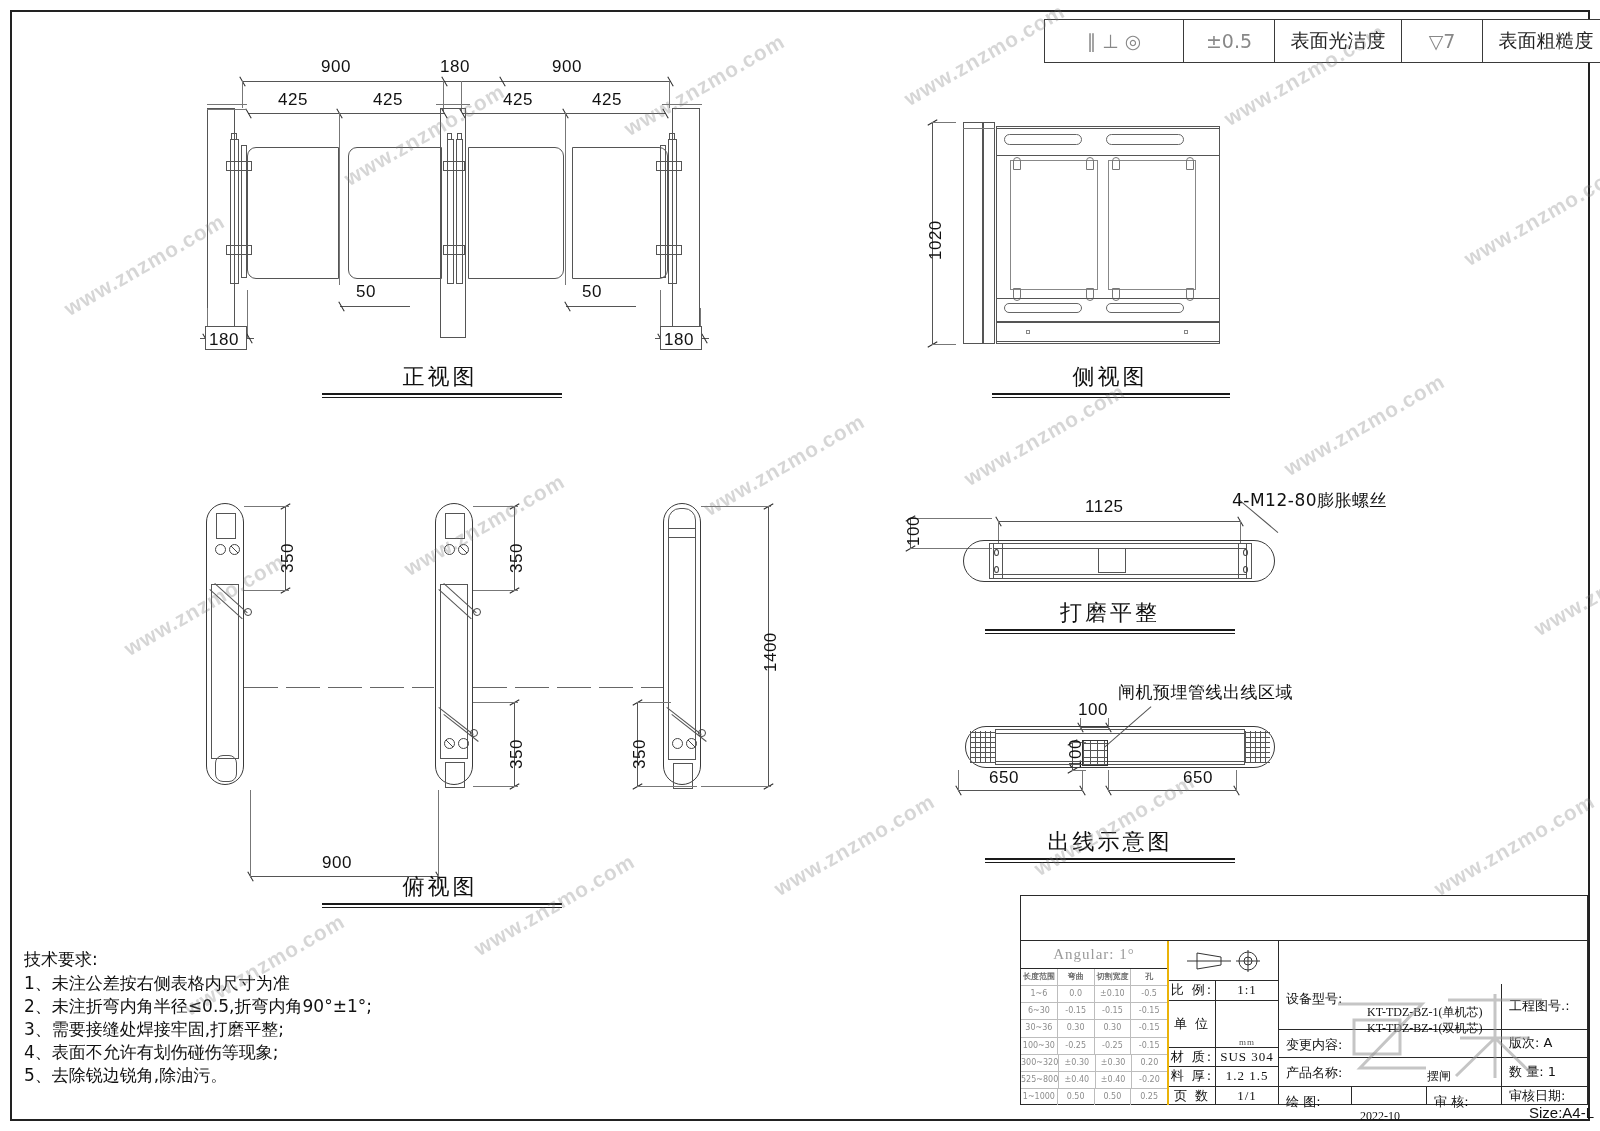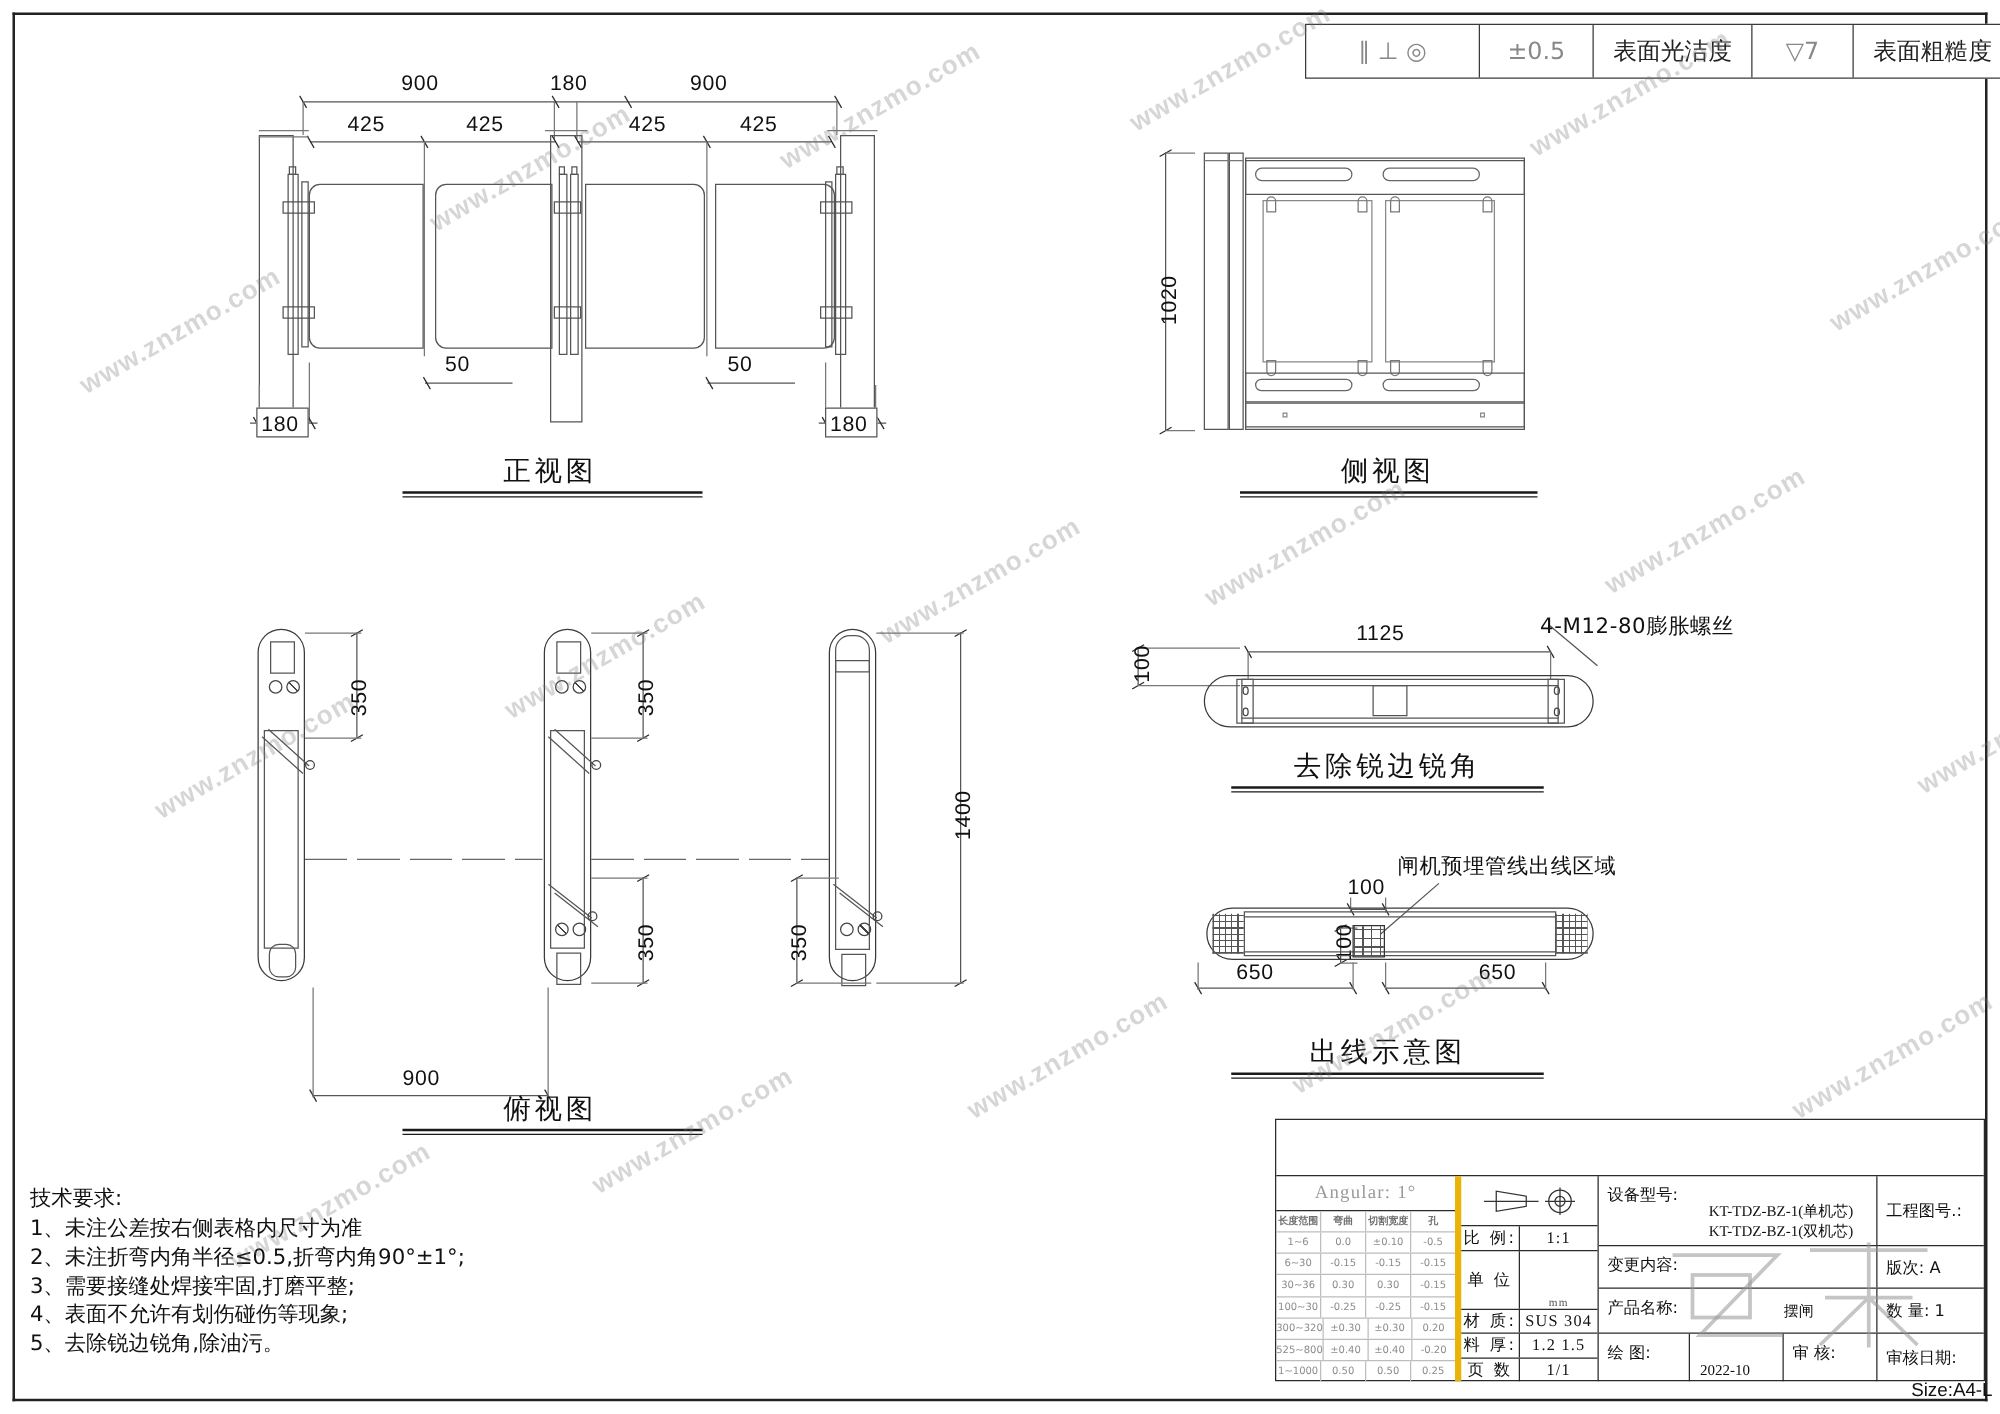--- a/index.html
+++ b/index.html
@@ -48,21 +48,21 @@
   #tech li{list-style:none;}
   #tech ul{margin:0;padding:0;}
 
   
   #title-block{position:absolute;left:1020px;top:895px;width:568px;height:210px;
                border:1px solid #2a2a2a;box-sizing:border-box;background:#fff;}
   #tb-top{height:45px;border-bottom:1px solid #2a2a2a;box-sizing:border-box;}
   #tb-body{display:flex;height:164px;}
 
   
-  #tol-col{width:148px;border-right:5px solid #eab308;box-sizing:border-box;
+  #tol-col{width:148px;border-right:2px solid #eab308;box-sizing:border-box;
            display:flex;flex-direction:column;}
   #tol-head{height:27px;display:flex;align-items:center;justify-content:center;
             border-bottom:1px solid #2a2a2a;font-size:15px;color:#9a9a9a;
             font-family:"Liberation Serif",serif;letter-spacing:1px;}
   #tol-table{flex:1;display:flex;flex-direction:column;font-size:8px;color:#8c8c8c;}
   #tol-table .trow{display:flex;flex:1;border-bottom:1px solid #bdbdbd;box-sizing:border-box;}
   #tol-table .trow:last-child{border-bottom:none;}
   #tol-table .tc{flex:1;border-right:1px solid #bdbdbd;box-sizing:border-box;
                  display:flex;align-items:center;justify-content:center;
                  font-family:"DejaVu Sans",sans-serif;line-height:1;}
@@ -89,21 +89,21 @@
   #info-col .irow{display:flex;border-bottom:1px solid #2a2a2a;box-sizing:border-box;}
   #info-col .irow:last-child{border-bottom:none;}
   #info-col .ileft{flex:1;position:relative;box-sizing:border-box;}
   #info-col .iright{width:86px;border-left:1px solid #2a2a2a;box-sizing:border-box;
                     display:flex;align-items:center;padding-left:7px;font-size:13px;
                     font-family:"DejaVu Sans",sans-serif;color:#111;white-space:nowrap;}
   .ilab{position:absolute;left:7px;top:6px;font-size:13px;
         font-family:"DejaVu Sans",sans-serif;color:#111;white-space:nowrap;}
   .ival{position:absolute;font-size:12px;font-family:"Liberation Serif",serif;
         color:#111;white-space:nowrap;}
-  #r-model{height:56px;}
+  #r-model{height:56px;margin-top:43px;}
   #r-change{height:34px;}
   #r-prod{height:36px;}
   #r-draw{flex:1;}
   #r-draw .seg{border-left:1px solid #2a2a2a;box-sizing:border-box;position:relative;}
   #r-draw .seg.first{border-left:none;}
 
   
   #size-label{position:absolute;right:6px;top:1104px;font-size:15px;
               font-family:"Liberation Sans",sans-serif;color:#111;}
 
@@ -407,21 +407,21 @@
     <div style="position:absolute;left:994px;top:549px;width:5px;height:7px;border:1px solid #444;border-radius:50%;box-sizing:border-box;"></div>
     <div style="position:absolute;left:994px;top:566px;width:5px;height:7px;border:1px solid #444;border-radius:50%;box-sizing:border-box;"></div>
     <div style="position:absolute;left:1243px;top:549px;width:5px;height:7px;border:1px solid #444;border-radius:50%;box-sizing:border-box;"></div>
     <div style="position:absolute;left:1243px;top:566px;width:5px;height:7px;border:1px solid #444;border-radius:50%;box-sizing:border-box;"></div>
 
     <div class="rect thin" style="left:1098px;top:548px;width:28px;height:25px;"></div>
 
     <div class="ln thin" style="left:1240px;top:500px;width:50px;height:1px;transform-origin:0 0;transform:rotate(40deg);"></div>
     <div class="dim-txt cn" style="left:1232px;top:489px;font-size:17px;">4-M12-80膨胀螺丝</div>
 
-    <div class="caption" style="left:1000px;top:598px;width:220px;">去除锐边锐角</div>
+    <div class="caption" style="left:1000px;top:598px;width:220px;">打磨平整</div>
     <div class="cap-rule" style="left:985px;top:629px;width:250px;"></div>
   </div>
 
   <div>
 
     <div class="dim-txt cn" style="left:1118px;top:681px;font-size:17px;">闸机预埋管线出线区域</div>
     <div class="ln thin" style="left:1104px;top:747px;width:62px;height:1px;transform-origin:0 0;transform:rotate(-41deg);"></div>
 
     <div class="ln thin" style="left:1080px;top:727px;width:28px;height:1px;"></div>
     <div class="tick" style="left:1075px;top:727px;transform:rotate(60deg);"></div>

